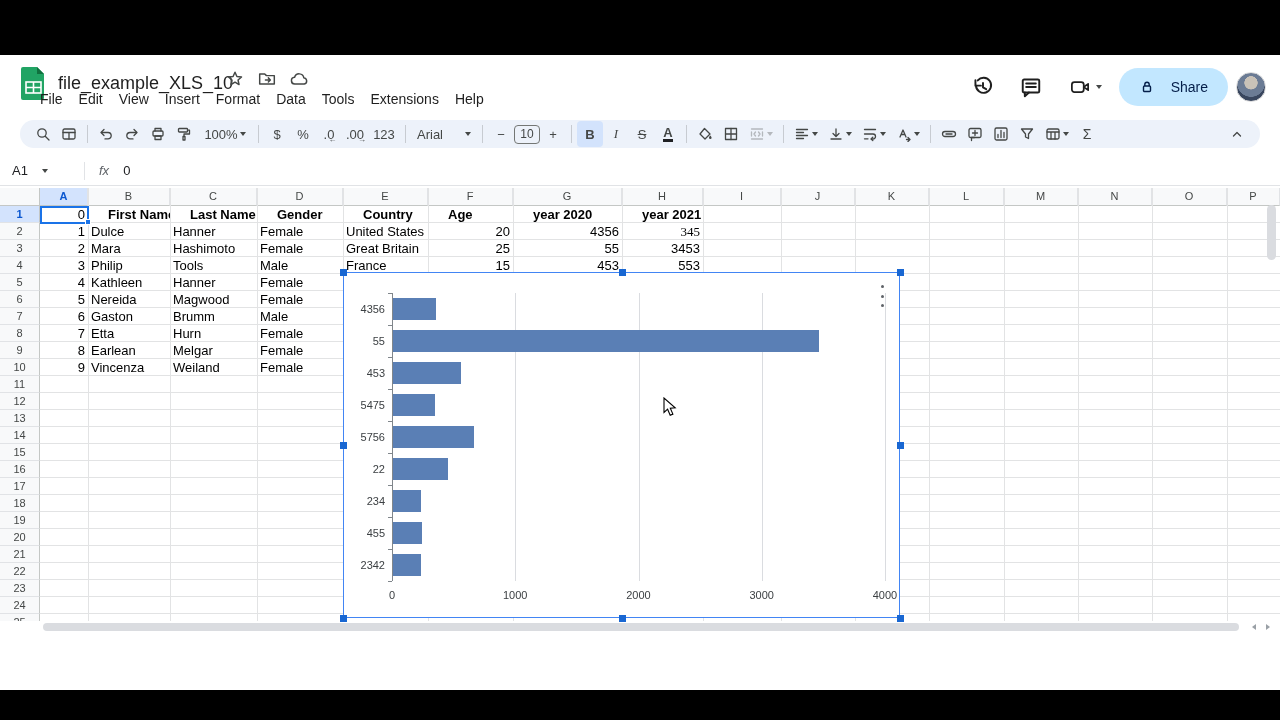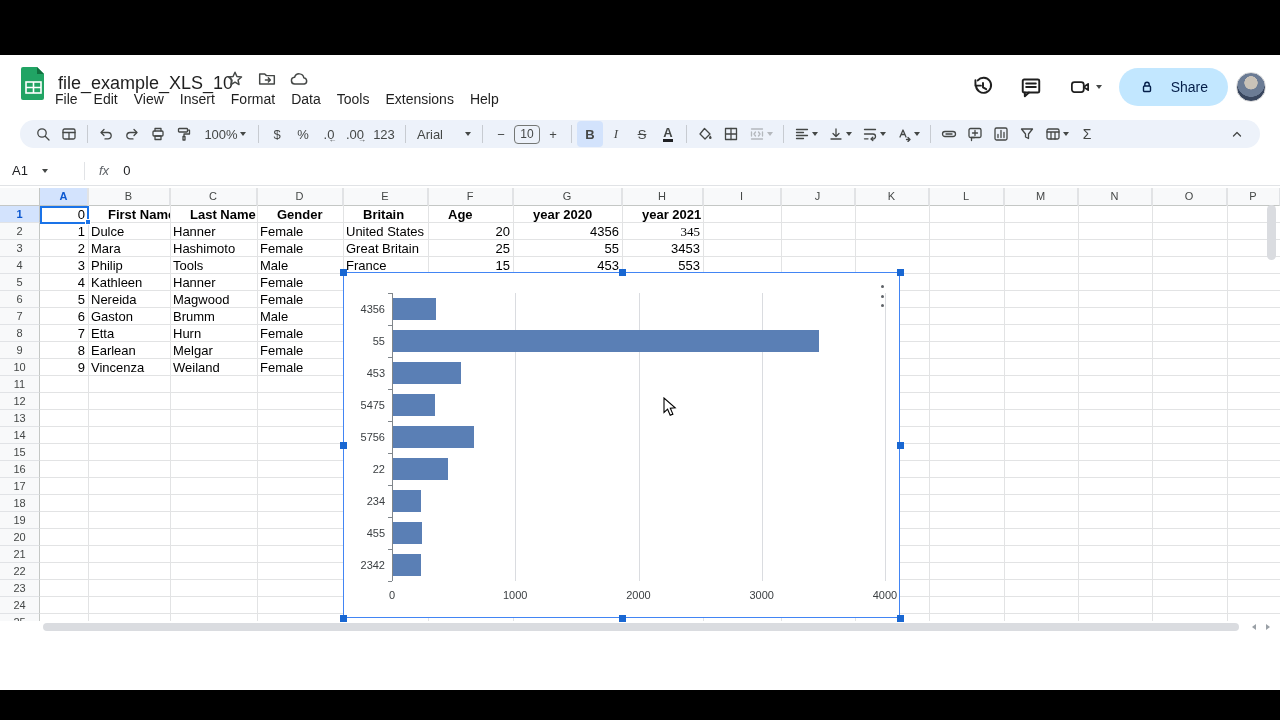--- a/index.html
+++ b/index.html
@@ -9,21 +9,21 @@
   .abs { position:absolute; }
   .letterbox { position:absolute; left:0; width:1280px; background:#000; }
   #app { position:absolute; top:55px; left:0; width:1280px; height:635px; background:#fff; }
 
   
   #logo { left:20px; top:11px; width:27px; height:36px; }
   #doc-title { left:58px; top:18px; font-size:18px; color:#1f1f1f; }
   .title-icons { left:224px; top:13px; display:flex; gap:10px; align-items:center; }
   .hic { width:22px; height:22px; display:flex; align-items:center; justify-content:center; }
   .hic svg, .tb svg { stroke:#444746; fill:none; stroke-width:1.3; stroke-linecap:round; stroke-linejoin:round; }
-  #menubar { left:47px; top:32px; display:flex; }
+  #menubar { left:32px; top:32px; display:flex; }
   .menu-item { padding:3px 8px; font-size:14px; color:#1f1f1f; border-radius:10px; line-height:18px; }
   #hdr-right { right:14px; top:12px; display:flex; align-items:center; gap:8px; }
   .hbtn { width:40px; height:40px; border-radius:50%; display:flex; align-items:center; justify-content:center; }
   .hbtn svg { stroke:#1f1f1f; fill:none; stroke-width:1.4; stroke-linecap:round; stroke-linejoin:round; }
   #share-btn { height:38px; border-radius:19px; background:#c2e7ff; display:flex; align-items:center;
                gap:16px; padding:0 20px; color:#041e49; font-size:14px; font-weight:500; }
   #share-btn svg { stroke:#041e49; fill:none; stroke-width:1.4; }
   #avatar { width:30px; height:30px; border-radius:50%;
             background:radial-gradient(circle at 50% 35%, #c9c2b8 0 28%, #6b7b94 30% 60%, #39465e 62% 100%); border:1px solid #ddd; }
   .caret { width:0; height:0; border-left:3.5px solid transparent; border-right:3.5px solid transparent;
@@ -385,21 +385,21 @@
         <div class="col-h" style="left: 1004px; width: 74px;">M</div>
         <div class="col-h" style="left: 1078px; width: 74px;">N</div>
         <div class="col-h" style="left: 1152px; width: 75px;">O</div>
         <div class="col-h" style="left: 1227px; width: 53px;">P</div>
       </div>
     <div id="cells" class="abs">
         <div class="cell r" style="left: 0px; width: 48px; top: 0px;">0</div>
         <div class="cell b" style="left: 48px; width: 82px; top: 0px;">First Name</div>
         <div class="cell b" style="left: 130px; width: 87px; top: 0px;">Last Name</div>
         <div class="cell b" style="left: 217px; width: 86px; top: 0px;">Gender</div>
-        <div class="cell b" style="left: 303px; width: 85px; top: 0px;">Britain</div>
+        <div class="cell b" style="left: 303px; width: 85px; top: 0px;">Country</div>
         <div class="cell b" style="left: 388px; width: 85px; top: 0px;">Age</div>
         <div class="cell b" style="left: 473px; width: 109px; top: 0px;">year 2020</div>
         <div class="cell b" style="left: 582px; width: 81px; top: 0px;">year 2021</div>
         <div class="cell r" style="left: 0px; width: 48px; top: 17px;">1</div>
         <div class="cell" style="left: 48px; width: 82px; top: 17px;">Dulce</div>
         <div class="cell" style="left: 130px; width: 87px; top: 17px;">Hanner</div>
         <div class="cell" style="left: 217px; width: 86px; top: 17px;">Female</div>
         <div class="cell" style="left: 303px; width: 85px; top: 17px;">United States</div>
         <div class="cell r" style="left: 388px; width: 85px; top: 17px;">20</div>
         <div class="cell r" style="left: 473px; width: 109px; top: 17px;">4356</div>

